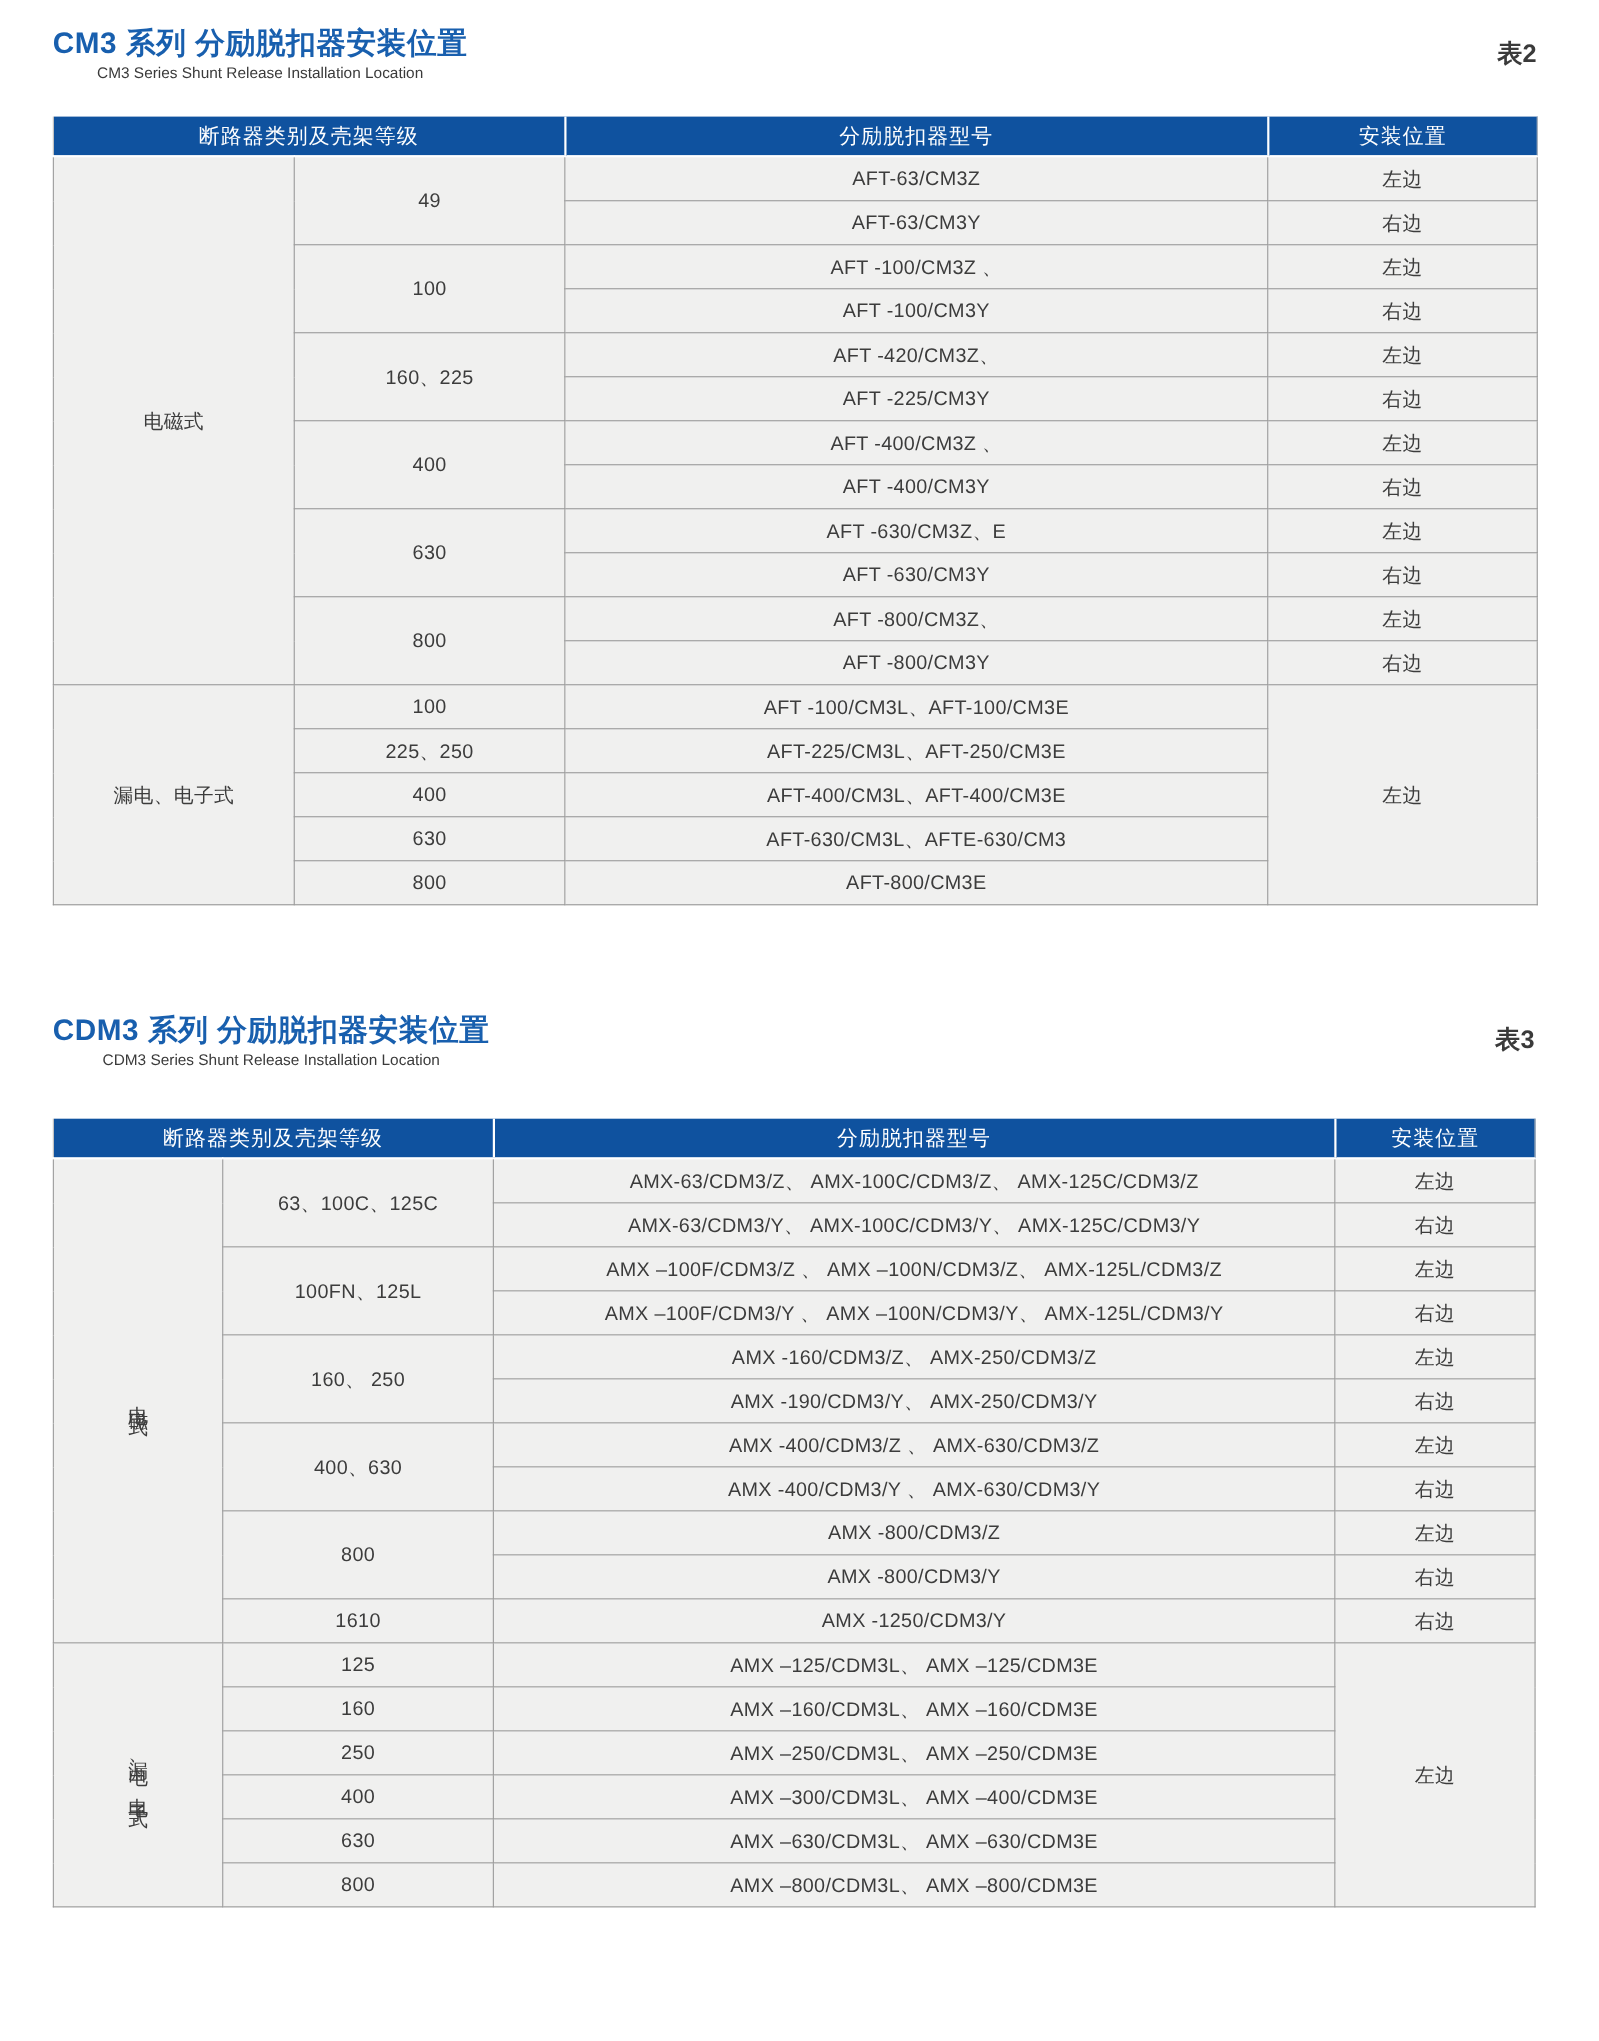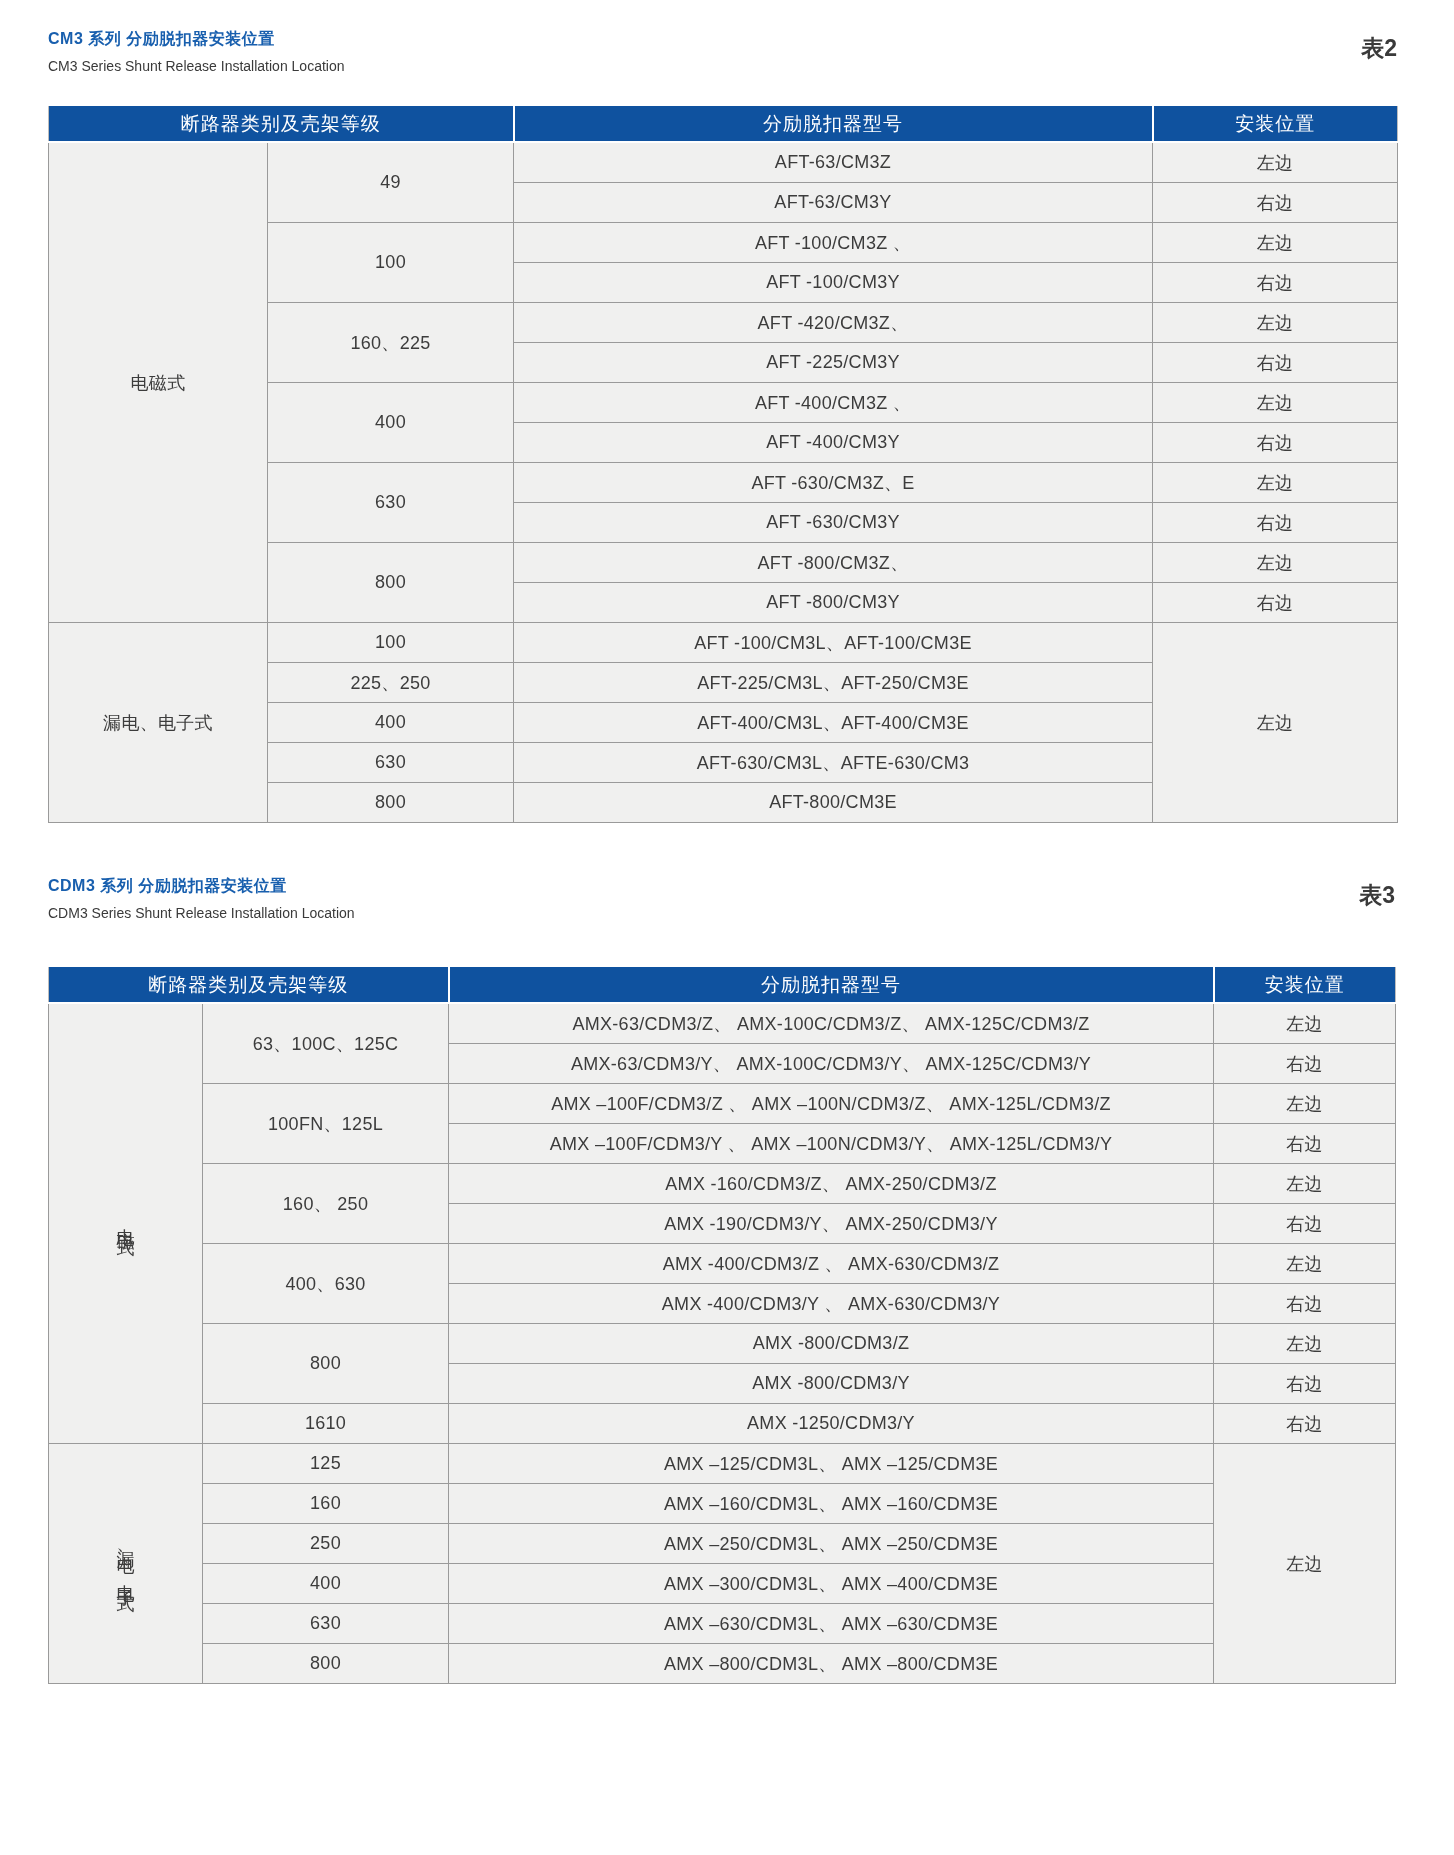--- a/index.html
+++ b/index.html
@@ -10,33 +10,33 @@
   body {
     width: 1454px;
     height: 1855px;
     font-family: "Liberation Sans", "DejaVu Sans", sans-serif;
     color: #3c3c3c;
     box-sizing: border-box;
     padding: 26px 48px 0 48px;
     overflow: hidden;
   }
   .block { position: relative; }
-  .block-2 { margin-top: 50px; }
+  .block-2 { margin-top: 100px; }
 
   .section-header {
     display: flex;
     justify-content: space-between;
     align-items: center;
   }
   .t1-header { width: 1349px; }
   .t2-header { width: 1347px; }
 
   .title-zh {
     margin: 0;
-    font-size: 16px;
+    font-size: 27px;
     line-height: 26px;
     font-weight: bold;
     color: #185FAE;
     letter-spacing: 0.5px;
   }
   .title-en {
     margin-top: 3px;
     font-size: 14px;
     line-height: 23px;
     color: #3a3a3a;

